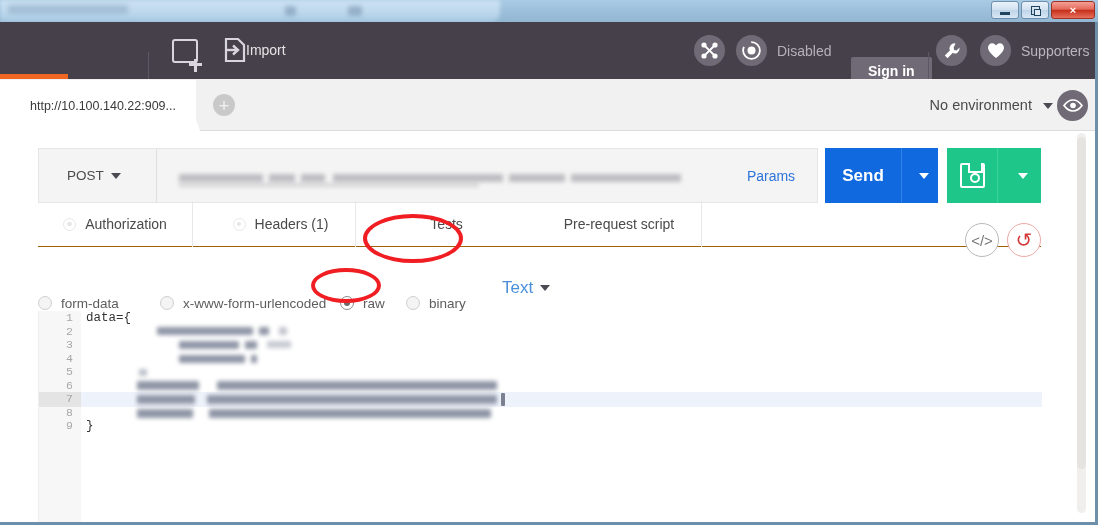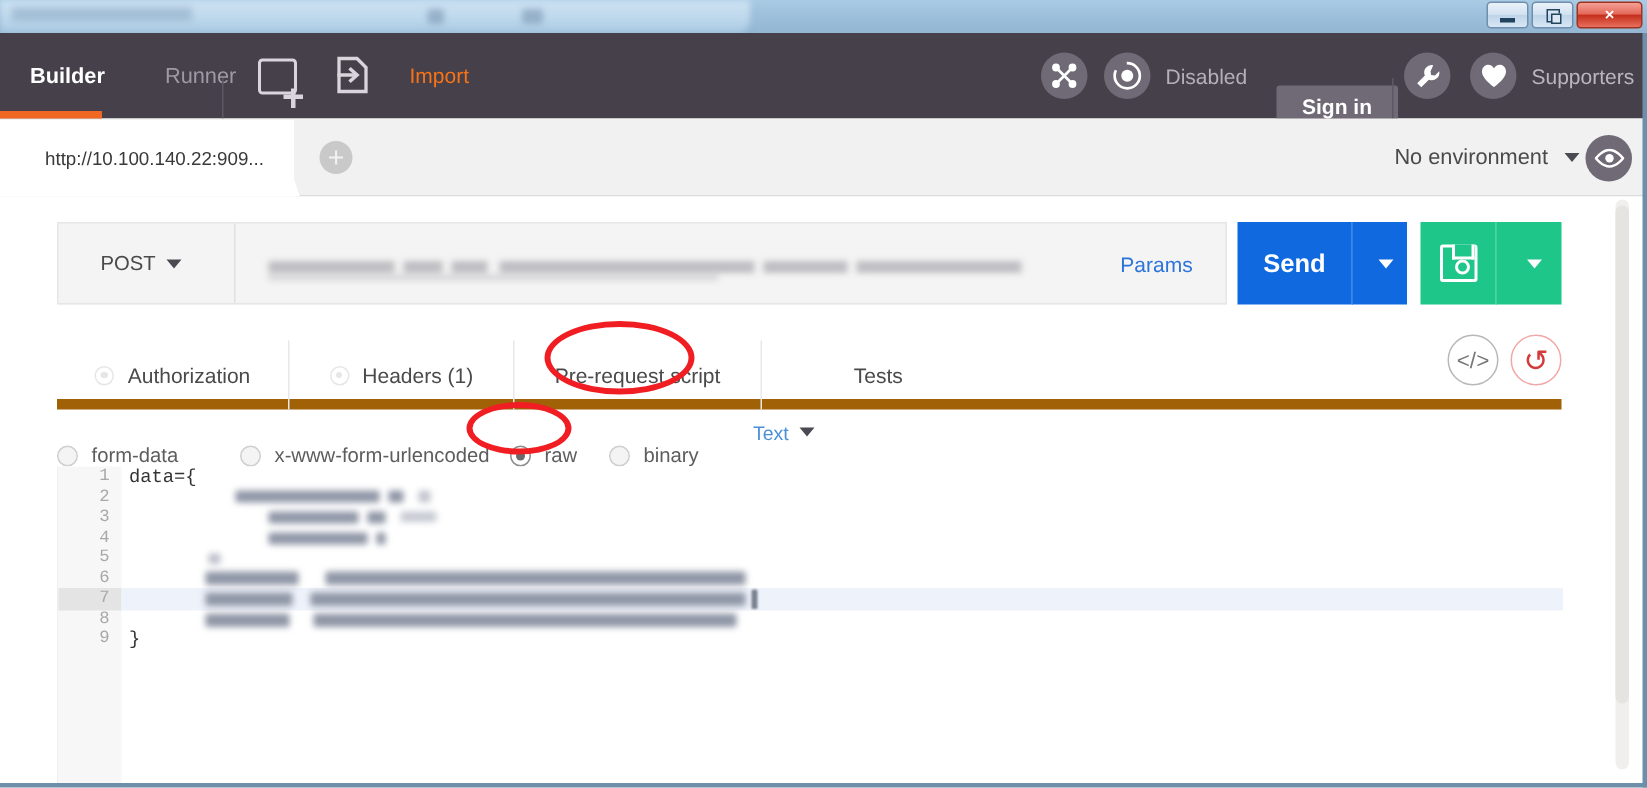--- a/index.html
+++ b/index.html
@@ -94,21 +94,21 @@
     width:13px; height:2.6px; background:#d8d5dc;
   }
   .new-tab-icon:after {
     content:""; position:absolute; right:-0.8px; bottom:-10.5px;
     width:2.6px; height:13px; background:#d8d5dc;
   }
   .import-icon {
     width: 22px; height: 26px; position: relative;
   }
   .import-icon svg { display:block; }
-  .import-label { color: #f97316; font-size: 14px; margin-left: 27px; }
+  .import-label { color: #e5e5e5; font-size: 14px; margin-left: 0; }
 
   .circ-icon {
     width: 31px; height: 31px; border-radius: 50%;
     background: #6f6a75; display: flex; align-items: center; justify-content: center;
     color: #ffffff;
   }
   .disabled-label { color: #b4b0b9; font-size: 14px; margin-left: 10px; }
   .signin-btn {
     position: absolute; height: 27px; padding: 0 17px;
     background: #6f6a75; border-radius: 2px; color: #ffffff;
@@ -218,24 +218,25 @@
     content:""; position:absolute; left:6px; top:-2.2px; width:11px; height:8px;
     border:2.2px solid #ffffff; border-top:none; background:#1ec689;
   }
   .floppy:after {
     content:""; position:absolute; left:8.5px; bottom:3px; width:6px; height:6px;
     border:2.2px solid #ffffff; border-radius:50%;
   }
 
   
   .req-tabs {
-    position: absolute; left: 38px; top: 96px;
+    position: absolute; left: 38px; top: 70px;
     width: 1003px; height: 46px;
-    border-bottom: 7px solid #a16207;
+    border-bottom: 1px solid #a16207;
     display: flex;
+    gap: 13px;
   }
   .rtab {
     height: 46px; display: flex; align-items: center; justify-content: center;
     gap: 9px; font-size: 14px; color: #4a4a4a;
     border-right: 1px solid #e8e8e8; cursor: pointer; position: relative;
   }
   .rtab.active:after {
     content:""; position:absolute; left:0; bottom:-1px; width:100%; height:3px;
     background:#45404a;
   }
@@ -257,34 +258,34 @@
     display: flex; align-items: center; justify-content: center;
     font-size: 15px; cursor: pointer; background:#fff;
   }
   .tool-circ.reset { border-color: #f0a8a8; color: #d33a3a; font-size: 20px; }
 
   
   .bodytype-row {
     position: absolute; left: 38px; top: 140px;
     height: 34px; display: flex; align-items: center;
   }
-  .radio-item { display: flex; align-items: center; gap: 9px; cursor: pointer; margin-top: 31px; }
+  .radio-item { display: flex; align-items: flex-start; gap: 9px; cursor: pointer; margin-top: 31px; }
   .radio {
     width: 14px; height: 14px; border-radius: 50%;
     border: 1.5px solid #cfcfcf; background: #f4f4f4; position: relative;
   }
   .radio.checked { border-color: #8c8c8c; background:#fff; }
   .radio.checked:after {
     content:""; position:absolute; left:3px; top:3px;
     width:6px; height:6px; border-radius:50%; background:#6a6a6a;
   }
   .radio-label { font-size: 13.5px; color: #5d5d5d; }
   .text-select {
     display: flex; align-items: center; color: #4a90d9;
-    font-size: 13px; cursor: pointer;
+    font-size: 17px; cursor: pointer;
   }
 
   
   .editor {
     position: absolute; left: 38px; top: 180px;
     width: 1003px; height: 214px; background: #ffffff;
     border-left: 1px solid #efefef;
   }
   .gutter {
     position: absolute; left: 0; top: 0; width: 42px; height: 214px;
@@ -349,28 +350,20 @@
       <div class="restore-sq"></div>
     </div>
     <div class="win-btn close">
       <span class="win-glyph">×</span>
     </div>
   </div>
 </div>
 
 <div class="app-header">
 
-  <div class="nav-modes">
-    <div class="mode-item active">
-      <span>Builder</span>
-    </div>
-    <div class="mode-item inactive">
-      <span>Runner</span>
-    </div>
-  </div>
 
   <div class="hdr-divider"></div>
 
   <div class="hdr-icon-btn" style="left:172px; top:17px;">
     <div class="new-tab-icon"></div>
   </div>
 
   <div class="hdr-icon-btn" style="left:224px; top:15px;">
     <span class="import-icon">
       <svg width="22" height="26" viewBox="0 0 22 26">
@@ -491,25 +484,25 @@
 
   <div class="req-tabs">
     <div class="rtab" style="width:155px;">
       <span class="rtab-dot"></span>
       <span>Authorization</span>
     </div>
     <div class="rtab" style="width:150px;">
       <span class="rtab-dot"></span>
       <span>Headers (1)</span>
     </div>
+    <div class="rtab" style="width:155px; border-right:none;">
+      <span>Tests</span>
+    </div>
     <div class="rtab" style="width:165px;">
       <span>Pre-request script</span>
-    </div>
-    <div class="rtab" style="width:155px; border-right:none;">
-      <span>Tests</span>
     </div>
   </div>
 
   <div class="tab-tools">
     <div class="tool-circ">
       <span>&lt;/&gt;</span>
     </div>
     <div class="tool-circ reset">
       <span>↺</span>
     </div>

